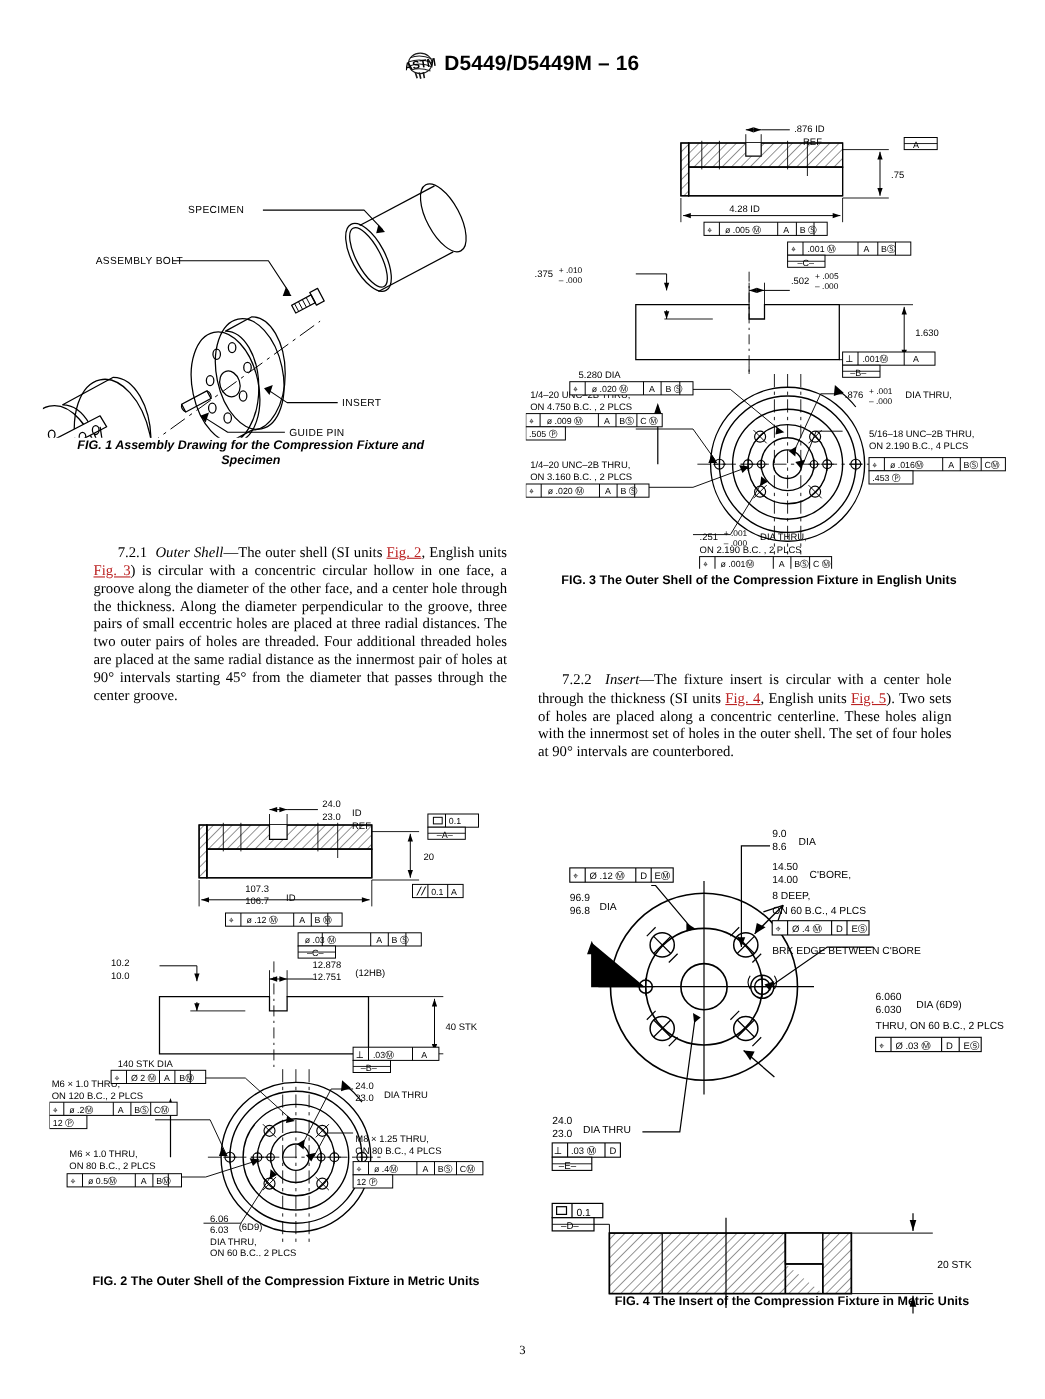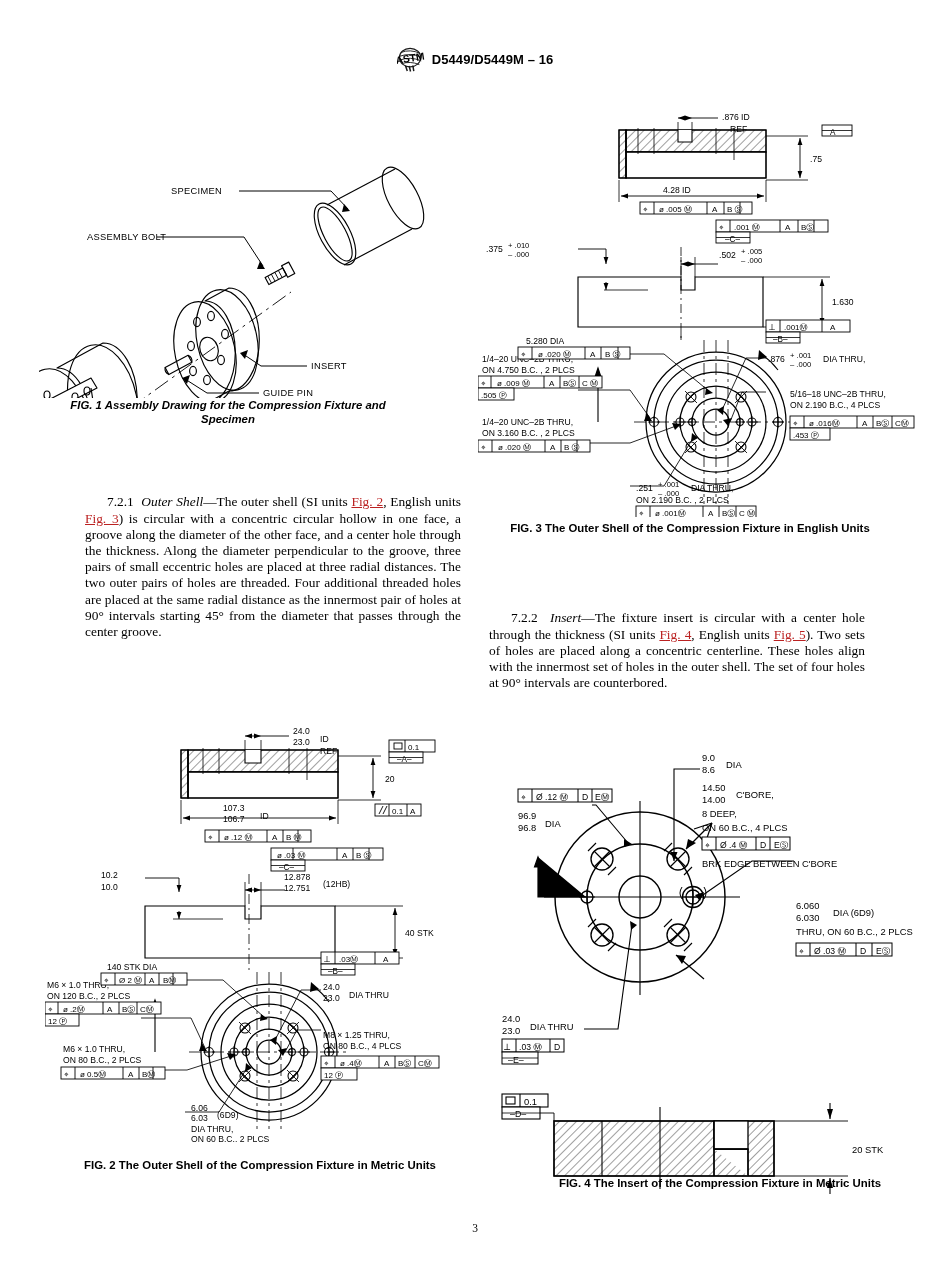--- a/index.html
+++ b/index.html
@@ -13,21 +13,21 @@
   .abs{position:absolute;}
 
   
   #page-header{
     top:46px; left:0; width:950px;
     display:flex; align-items:center; justify-content:center; gap:7px;
   }
   #astm-logo{width:28px;height:26px;display:block;}
   #std-designation{
     font-family:"Liberation Sans", sans-serif;
-    font-weight:bold; font-size:13px; letter-spacing:.1px;
+    font-weight:bold; font-size:19px; letter-spacing:.1px;
   }
 
   
   .col-text{
     font-family:"Liberation Serif", serif;
     font-size:13.4px; line-height:16.2px;
     text-align:justify; text-justify:inter-word;
     hyphens:none;
   }
   #para-721{ top:481px; left:85px; width:376px; }

